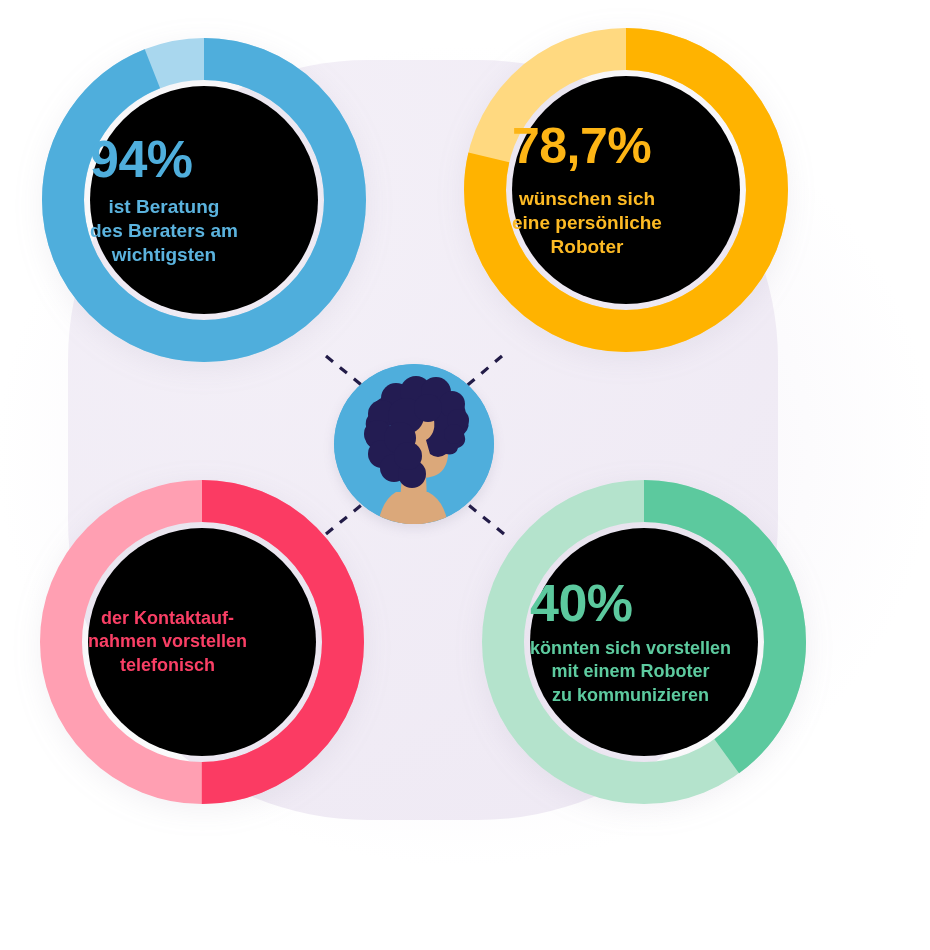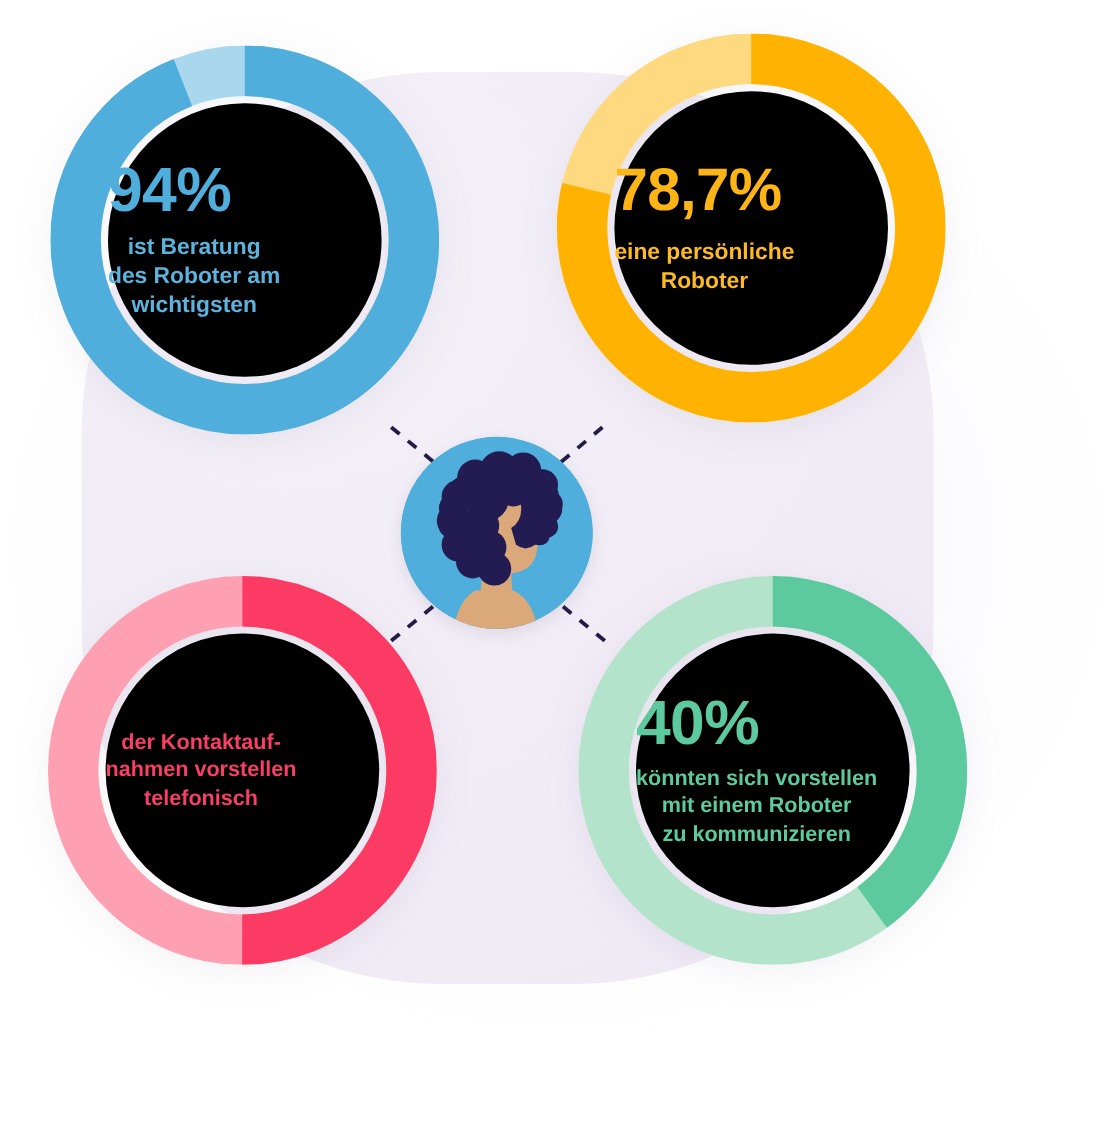--- a/index.html
+++ b/index.html
@@ -116,34 +116,35 @@
 
   <div class="donut" id="donut-blue">
     <svg width="324" height="324" viewBox="0 0 324 324">
       <circle cx="162" cy="162" r="141" fill="none" stroke="#A9D7EE" stroke-width="42"></circle>
       <circle class="arc" cx="162" cy="162" r="141" fill="none" stroke="#4FAEDC" stroke-width="42" transform="rotate(-90 162 162)" stroke-dasharray="832.7733806135823 53.15574769873933" stroke-dashoffset="0"></circle>
     </svg>
     <div class="hole">
       <div class="pct">94%</div>
       <div class="cap">
         <div>ist Beratung</div>
-        <div>des Roboter am</div>
+        <div>des Beraters am</div>
         <div>wichtigsten</div>
       </div>
     </div>
   </div>
 
   <div class="donut" id="donut-orange">
     <svg width="324" height="324" viewBox="0 0 324 324">
       <circle cx="162" cy="162" r="141" fill="none" stroke="#FFD980" stroke-width="42"></circle>
       <circle class="arc" cx="162" cy="162" r="141" fill="none" stroke="#FFB300" stroke-width="42" transform="rotate(-90 162 162)" stroke-dasharray="697.1770056968909 188.75212261543072" stroke-dashoffset="0"></circle>
     </svg>
     <div class="hole">
       <div class="pct">78,7%</div>
       <div class="cap">
+        <div>wünschen sich</div>
         <div>eine persönliche</div>
         <div>Roboter</div>
       </div>
     </div>
   </div>
 
   <div class="donut" id="donut-pink">
     <svg width="324" height="324" viewBox="0 0 324 324">
       <circle cx="162" cy="162" r="141" fill="none" stroke="#FF9FB2" stroke-width="42"></circle>
       <circle class="arc" cx="162" cy="162" r="141" fill="none" stroke="#FB3B63" stroke-width="42" transform="rotate(-90 162 162)" stroke-dasharray="442.9645641561608 442.9645641561608" stroke-dashoffset="0"></circle>

